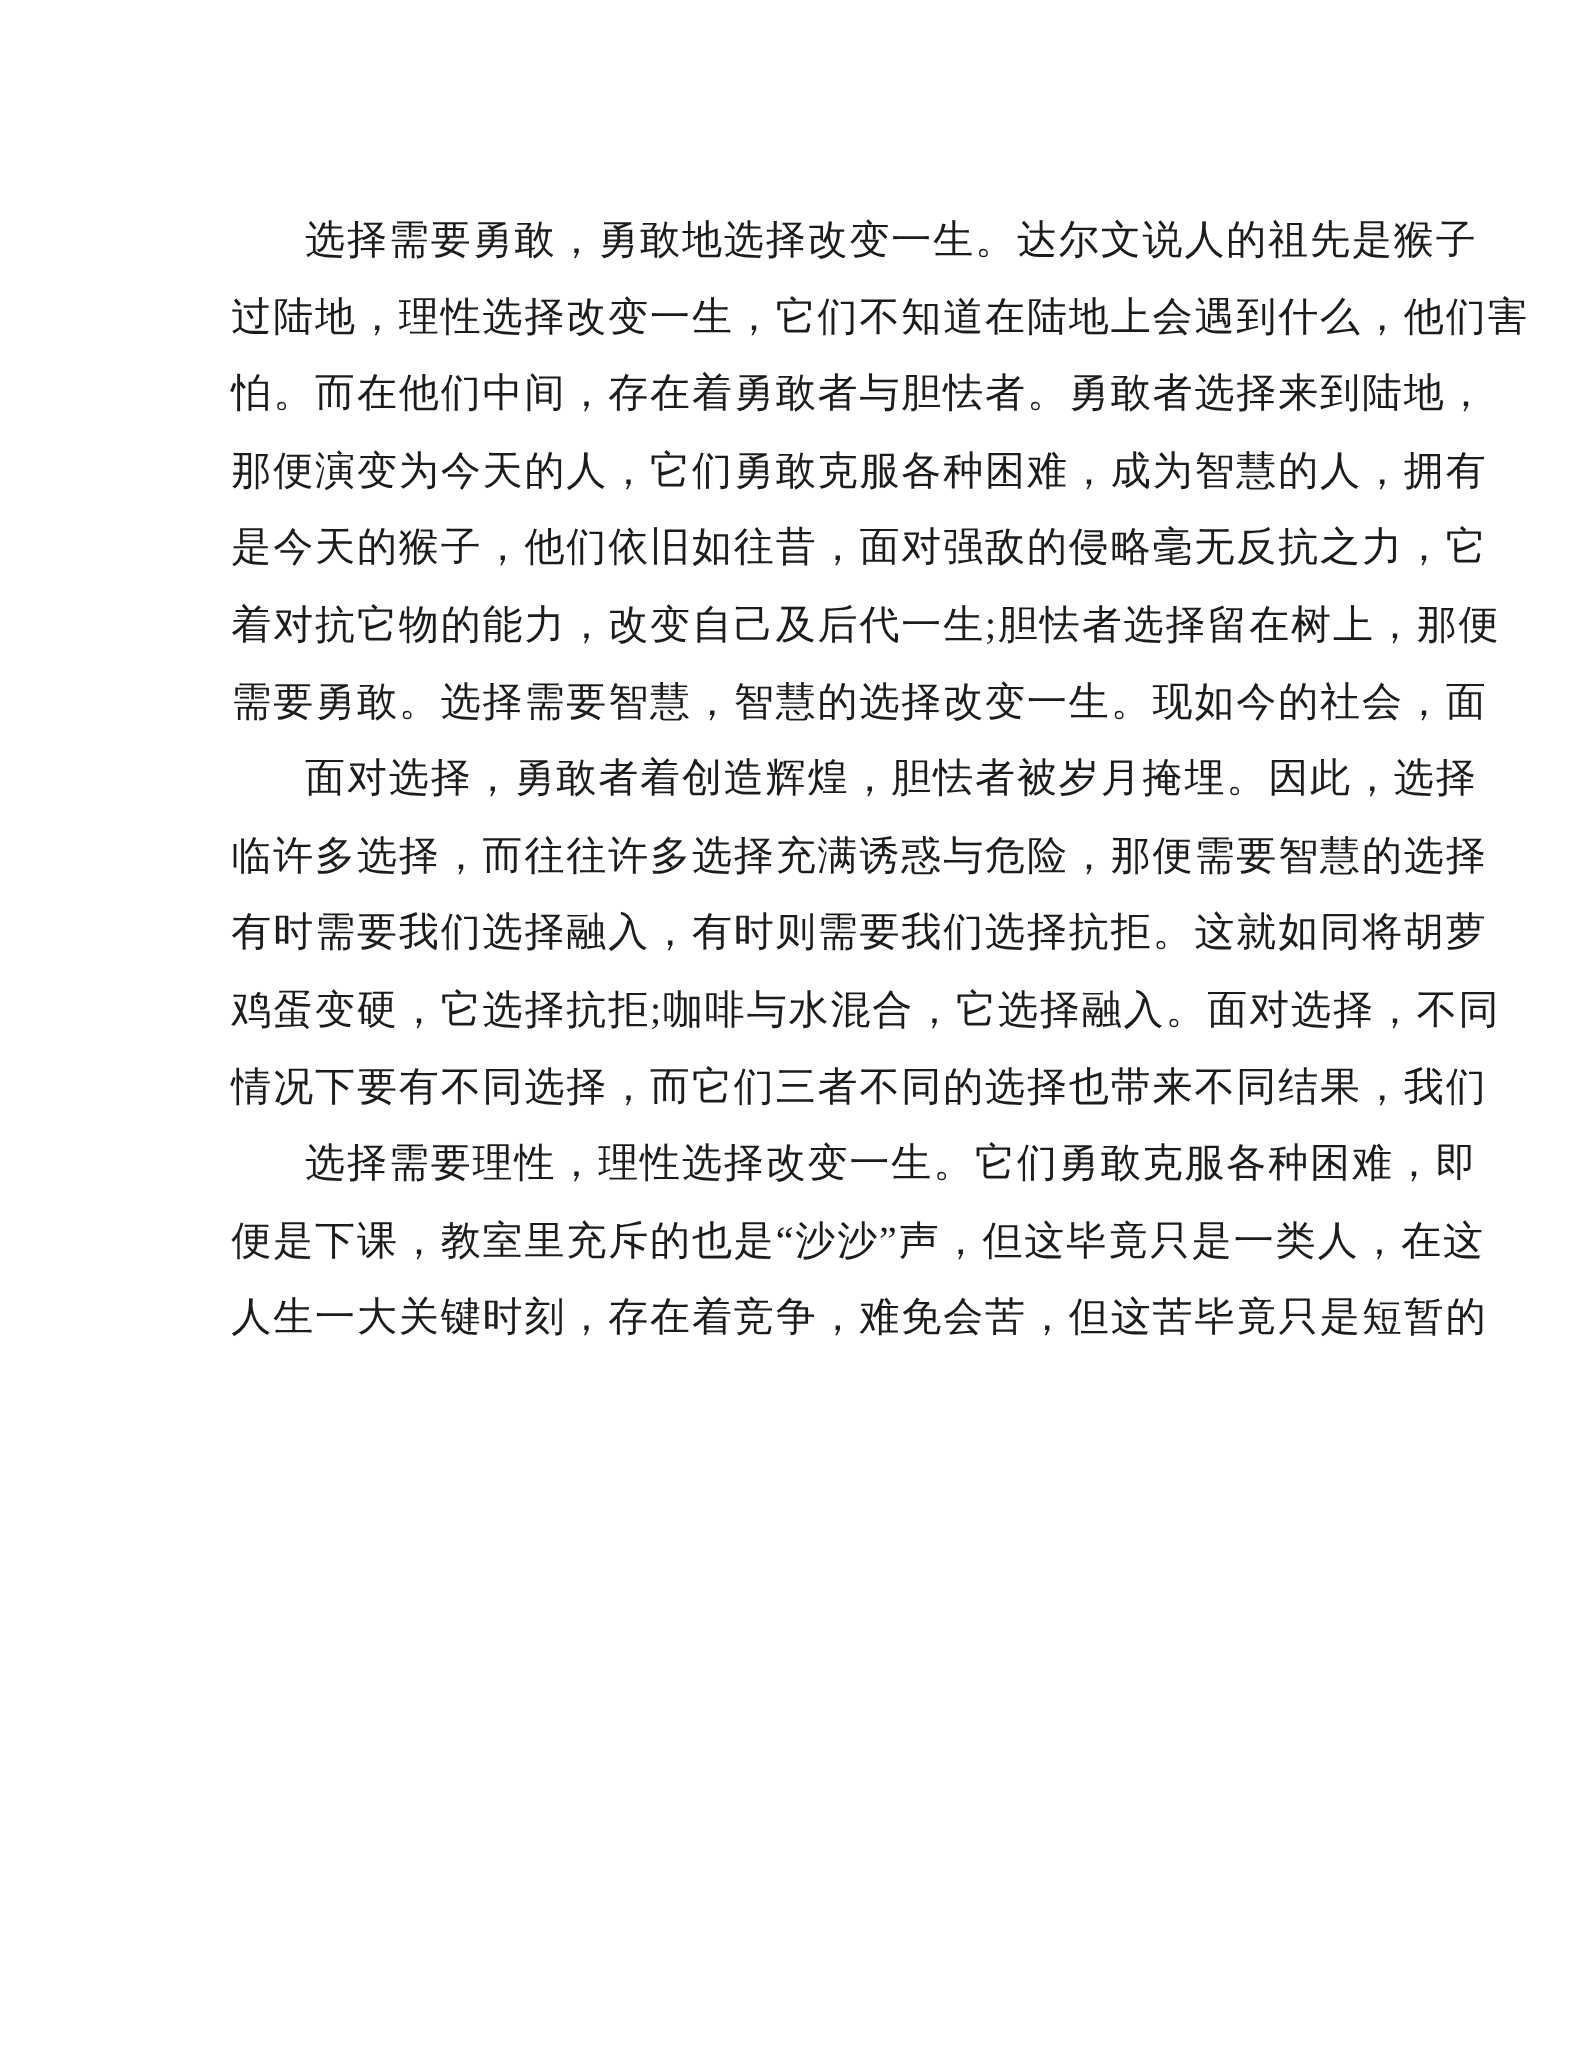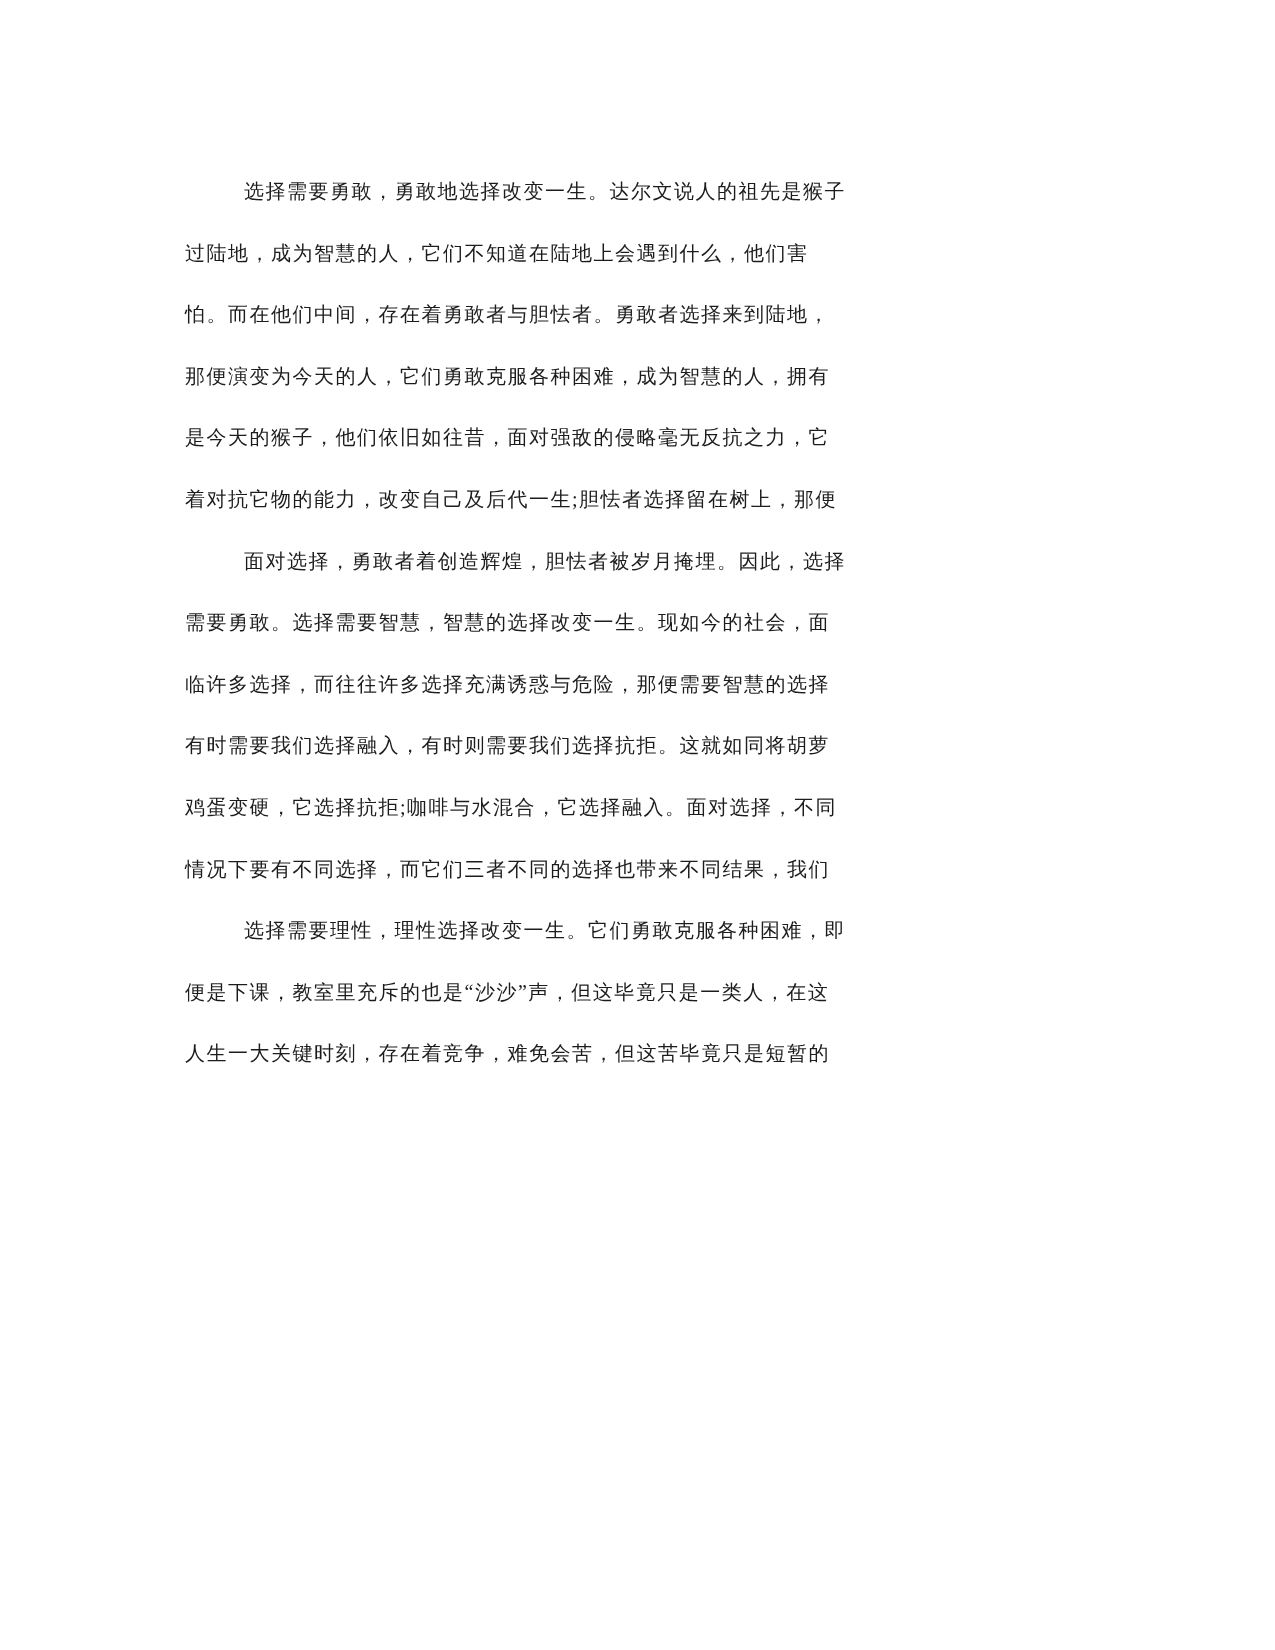--- a/index.html
+++ b/index.html
@@ -16,44 +16,44 @@
     font-family: "Liberation Serif", "DejaVu Serif", serif;
   }
   .essay {
     position: absolute;
     left: 185px;
     top: 161px;
     width: 905px;
     color: #1c1c1c;
   }
   .line {
-    font-size: 20px;
+    font-size: 32px;
     line-height: 61.6px;
     height: 61.6px;
     letter-spacing: 1.5px;
     white-space: nowrap;
     font-weight: 400;
   }
   .line.indent {
     text-indent: 59px;
   }
 </style>
 </head>
 <body>
 
 <div class="page">
   <div class="essay" id="essay">
       <div class="line indent">选择需要勇敢，勇敢地选择改变一生。达尔文说人的祖先是猴子</div>
-      <div class="line">过陆地，成为智慧的人，它们不知道在陆地上会遇到什么，他们害</div>
+      <div class="line">过陆地，理性选择改变一生，它们不知道在陆地上会遇到什么，他们害</div>
       <div class="line">怕。而在他们中间，存在着勇敢者与胆怯者。勇敢者选择来到陆地，</div>
       <div class="line">那便演变为今天的人，它们勇敢克服各种困难，成为智慧的人，拥有</div>
       <div class="line">是今天的猴子，他们依旧如往昔，面对强敌的侵略毫无反抗之力，它</div>
       <div class="line">着对抗它物的能力，改变自己及后代一生;胆怯者选择留在树上，那便</div>
+      <div class="line">需要勇敢。选择需要智慧，智慧的选择改变一生。现如今的社会，面</div>
       <div class="line indent">面对选择，勇敢者着创造辉煌，胆怯者被岁月掩埋。因此，选择</div>
-      <div class="line">需要勇敢。选择需要智慧，智慧的选择改变一生。现如今的社会，面</div>
       <div class="line">临许多选择，而往往许多选择充满诱惑与危险，那便需要智慧的选择</div>
       <div class="line">有时需要我们选择融入，有时则需要我们选择抗拒。这就如同将胡萝</div>
       <div class="line">鸡蛋变硬，它选择抗拒;咖啡与水混合，它选择融入。面对选择，不同</div>
       <div class="line">情况下要有不同选择，而它们三者不同的选择也带来不同结果，我们</div>
       <div class="line indent">选择需要理性，理性选择改变一生。它们勇敢克服各种困难，即</div>
       <div class="line">便是下课，教室里充斥的也是“沙沙”声，但这毕竟只是一类人，在这</div>
       <div class="line">人生一大关键时刻，存在着竞争，难免会苦，但这苦毕竟只是短暂的</div>
     </div>
 </div>
 

